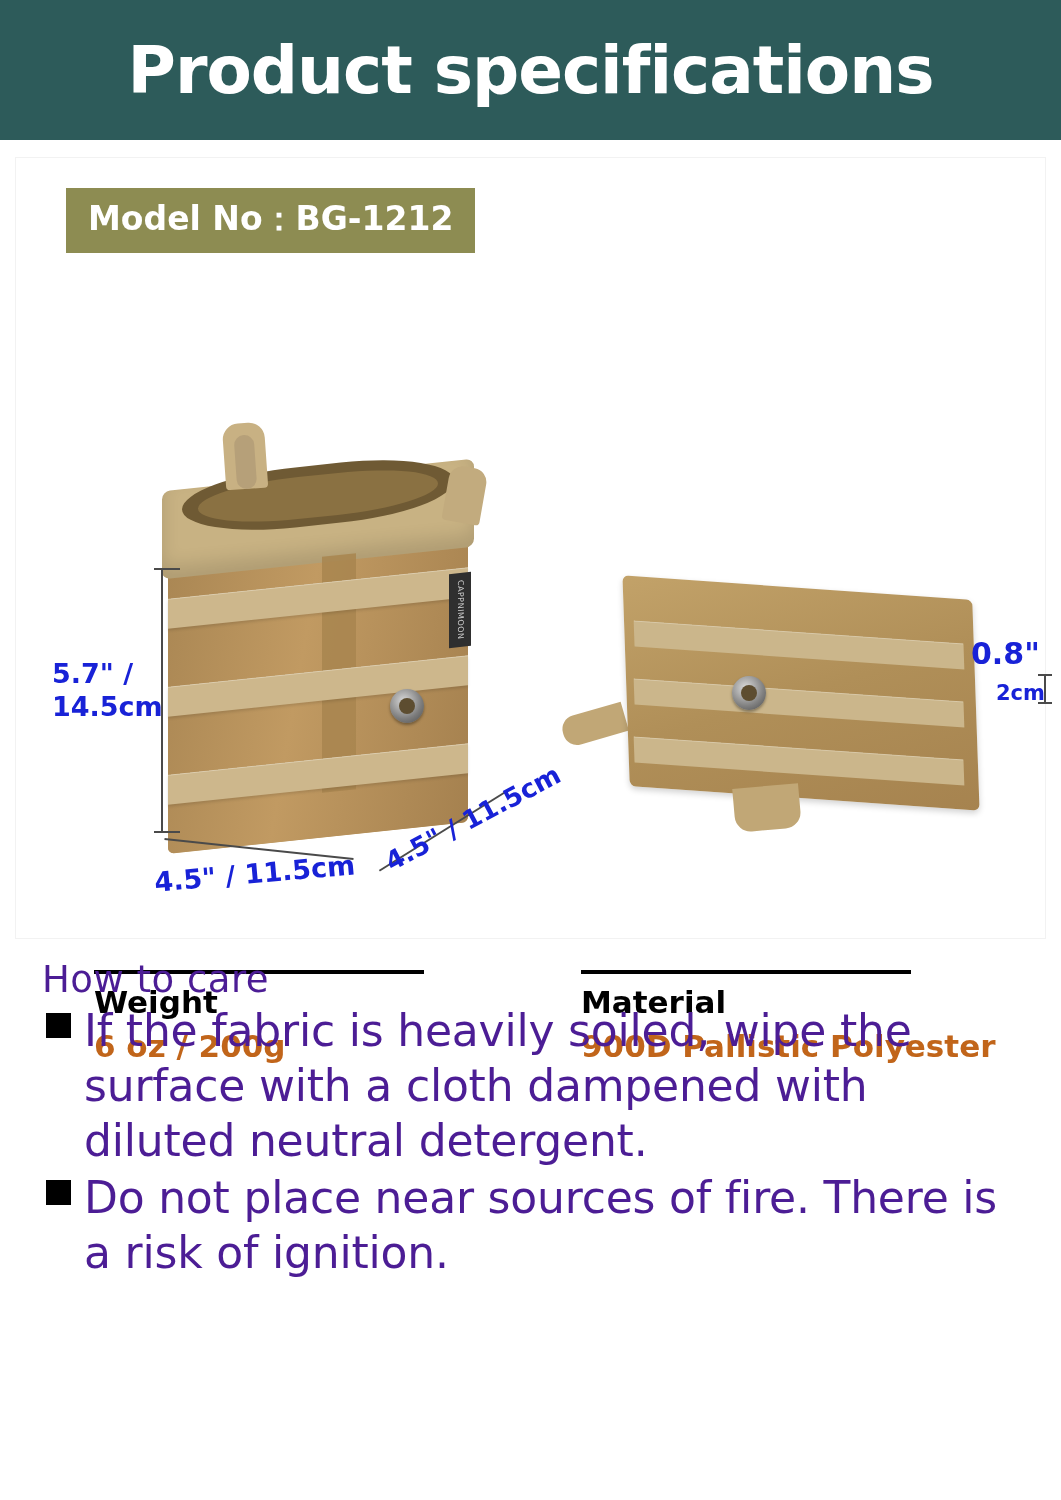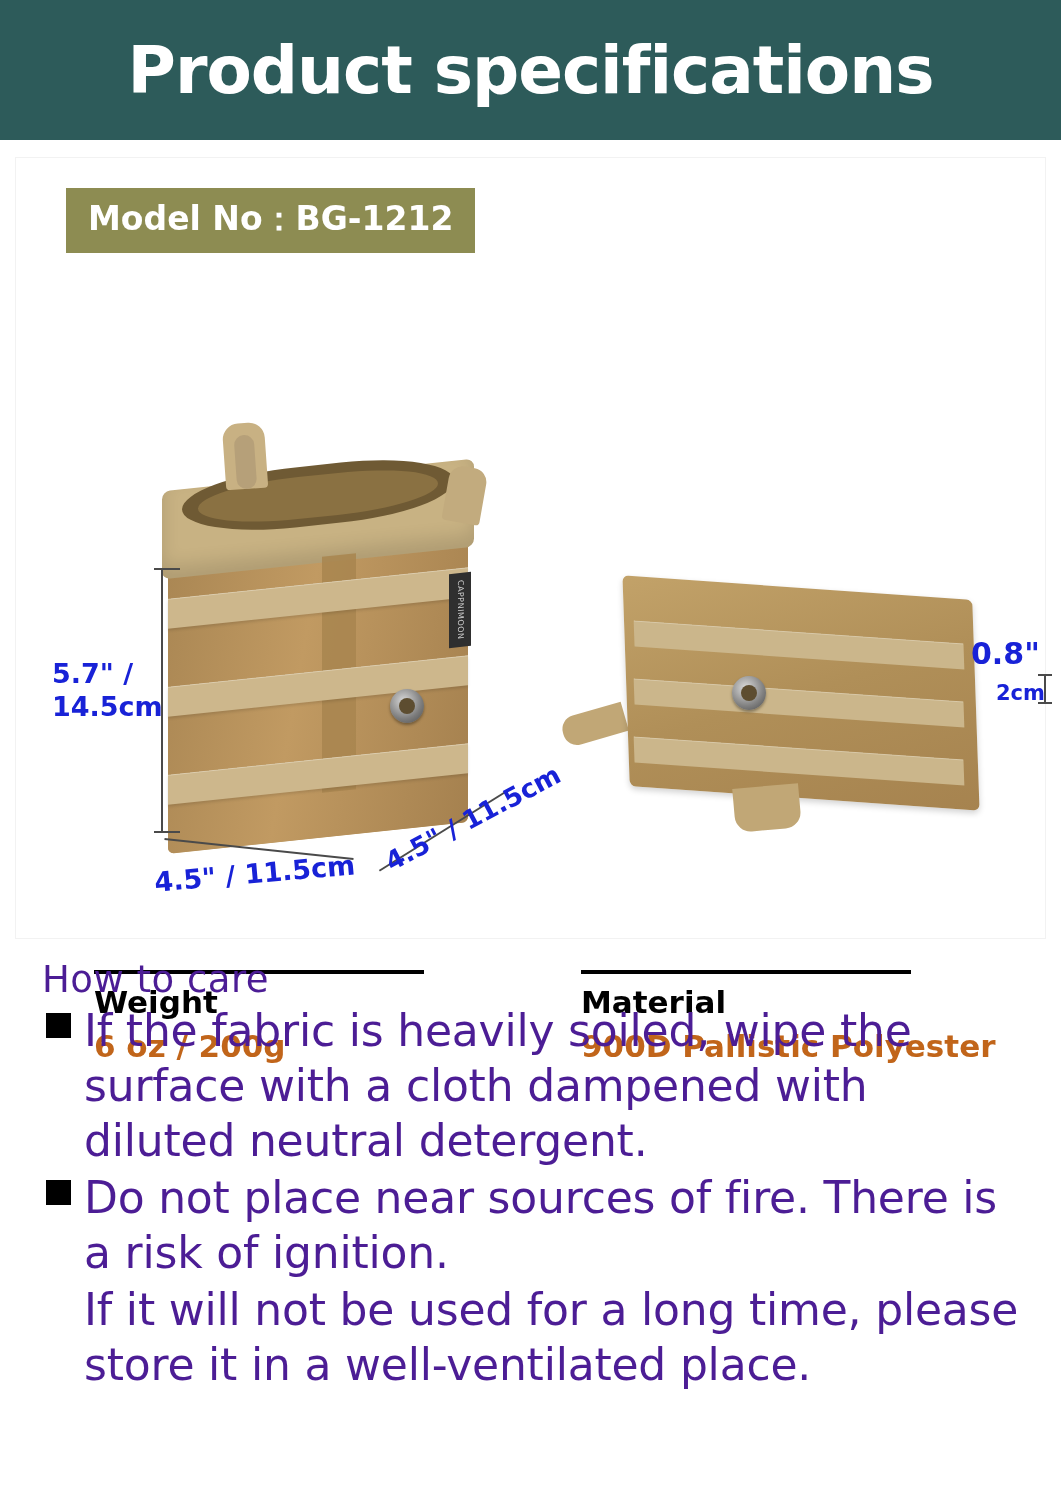--- a/index.html
+++ b/index.html
@@ -461,18 +461,14 @@
   <div class="care-title">How to care</div>
   <ul class="care-list">
     <li class="care-item">
       <span class="bullet"></span>
       <span>If the fabric is heavily soiled, wipe the surface with a cloth dampened with diluted neutral detergent.</span>
     </li>
     <li class="care-item">
       <span class="bullet"></span>
       <span>Do not place near sources of fire. There is a risk of ignition.</span>
     </li>
-    <li class="care-item no-bullet">
-      
-      <span>If it will not be used for a long time, please store it in a well-ventilated place.</span>
-    </li>
   </ul>
 </div>
 
 </body></html>

